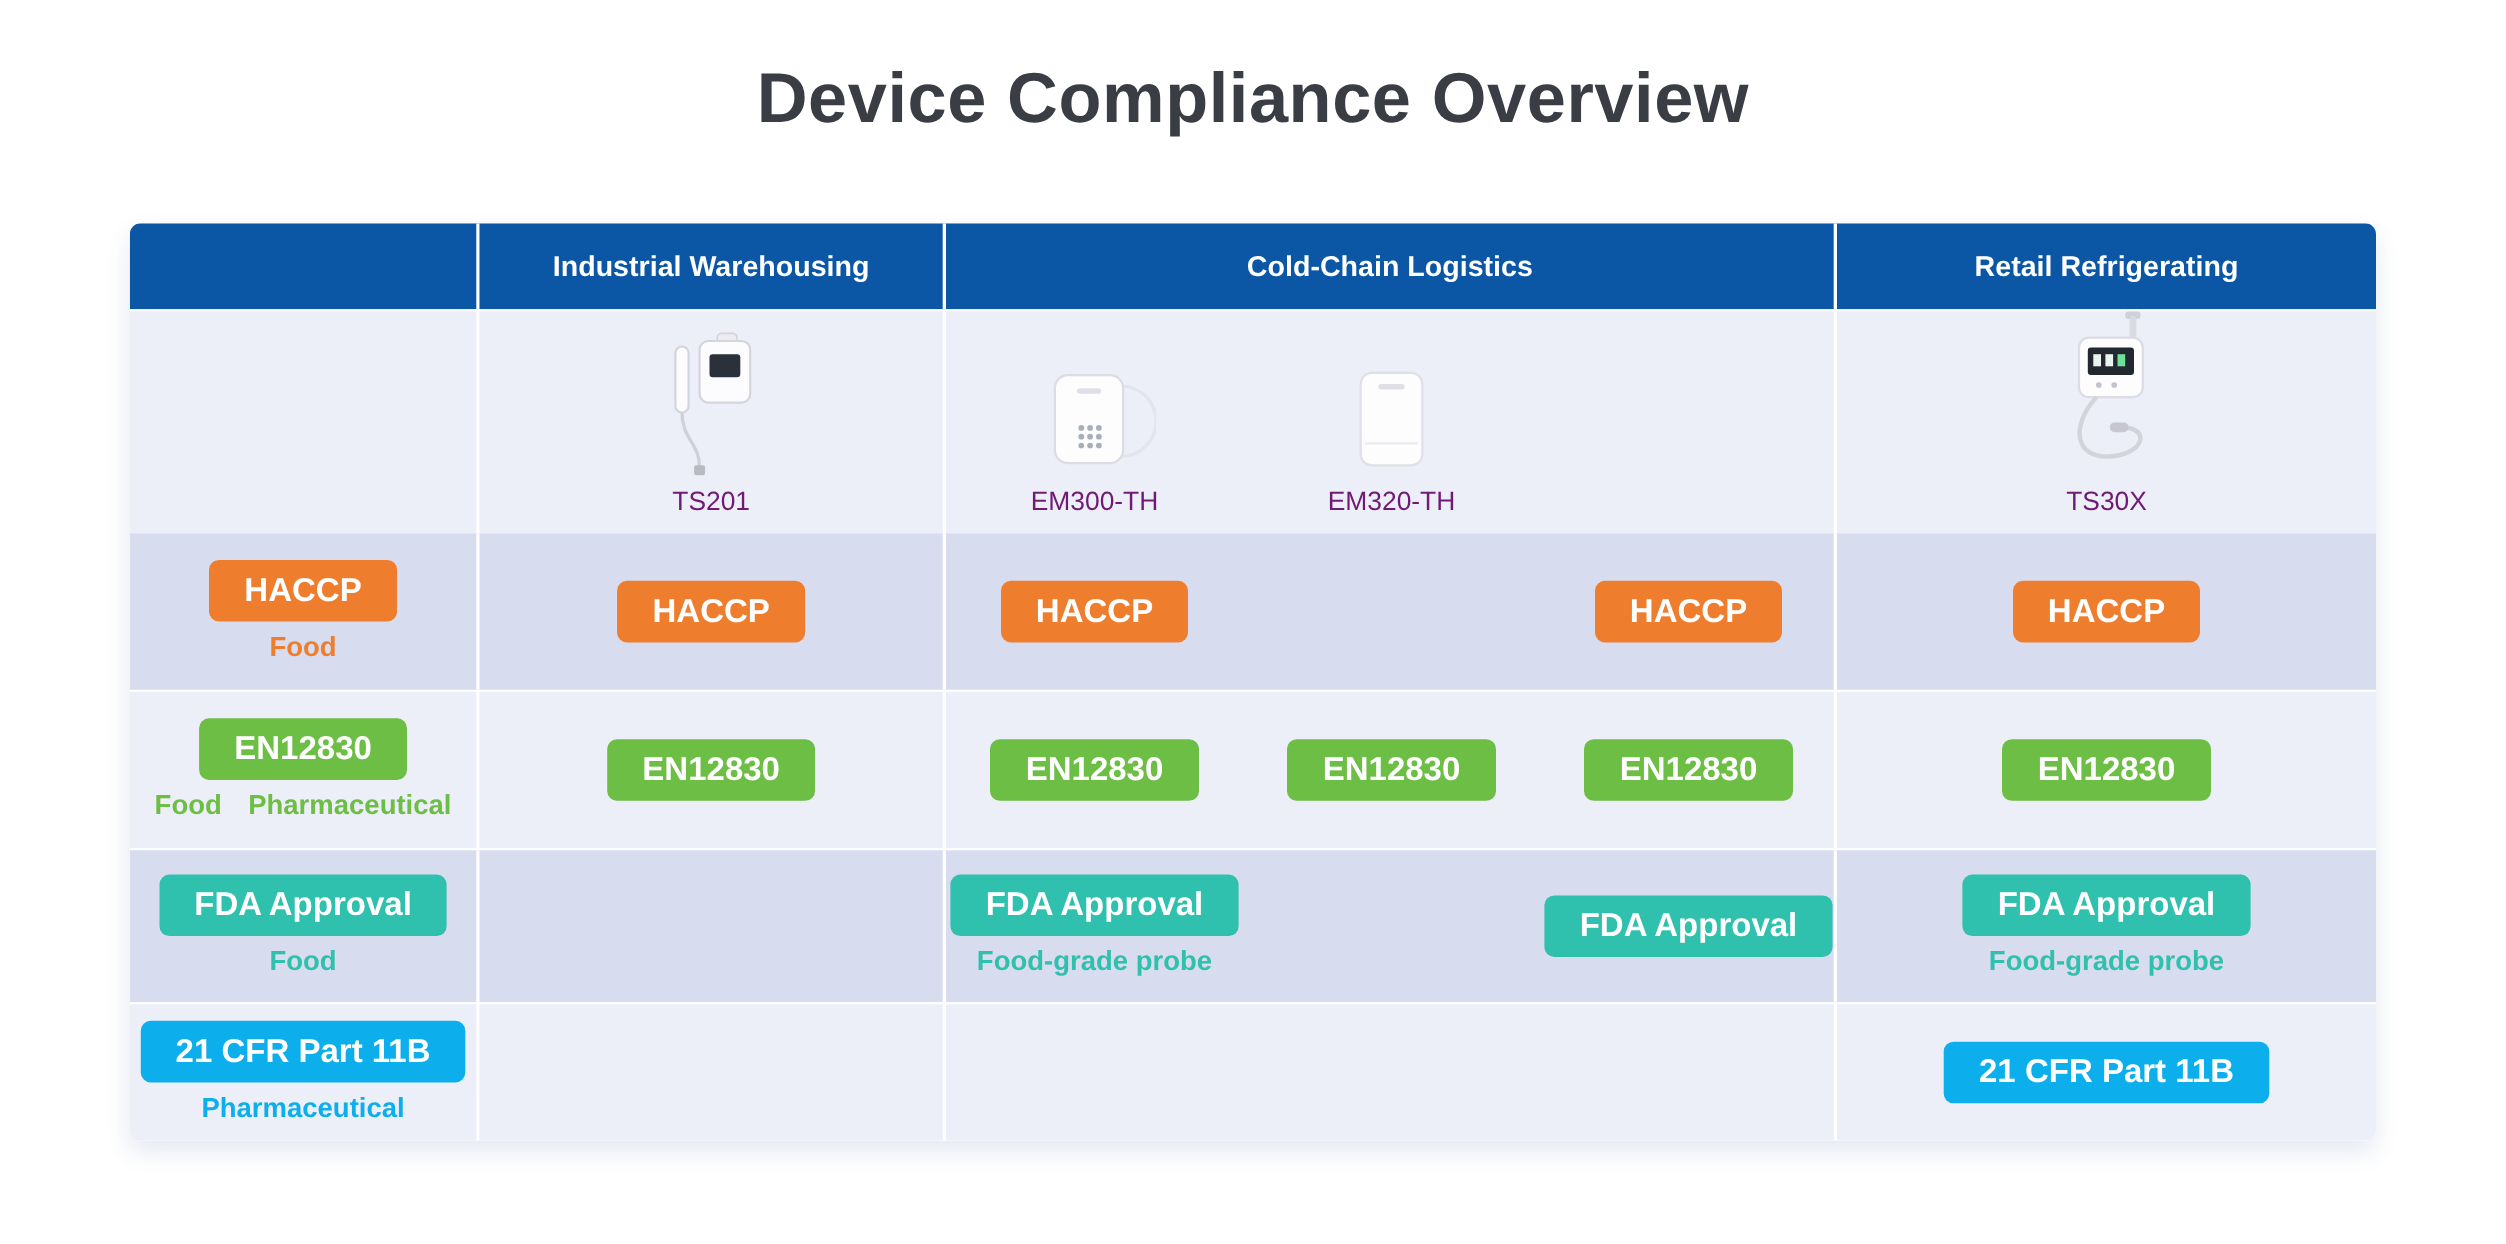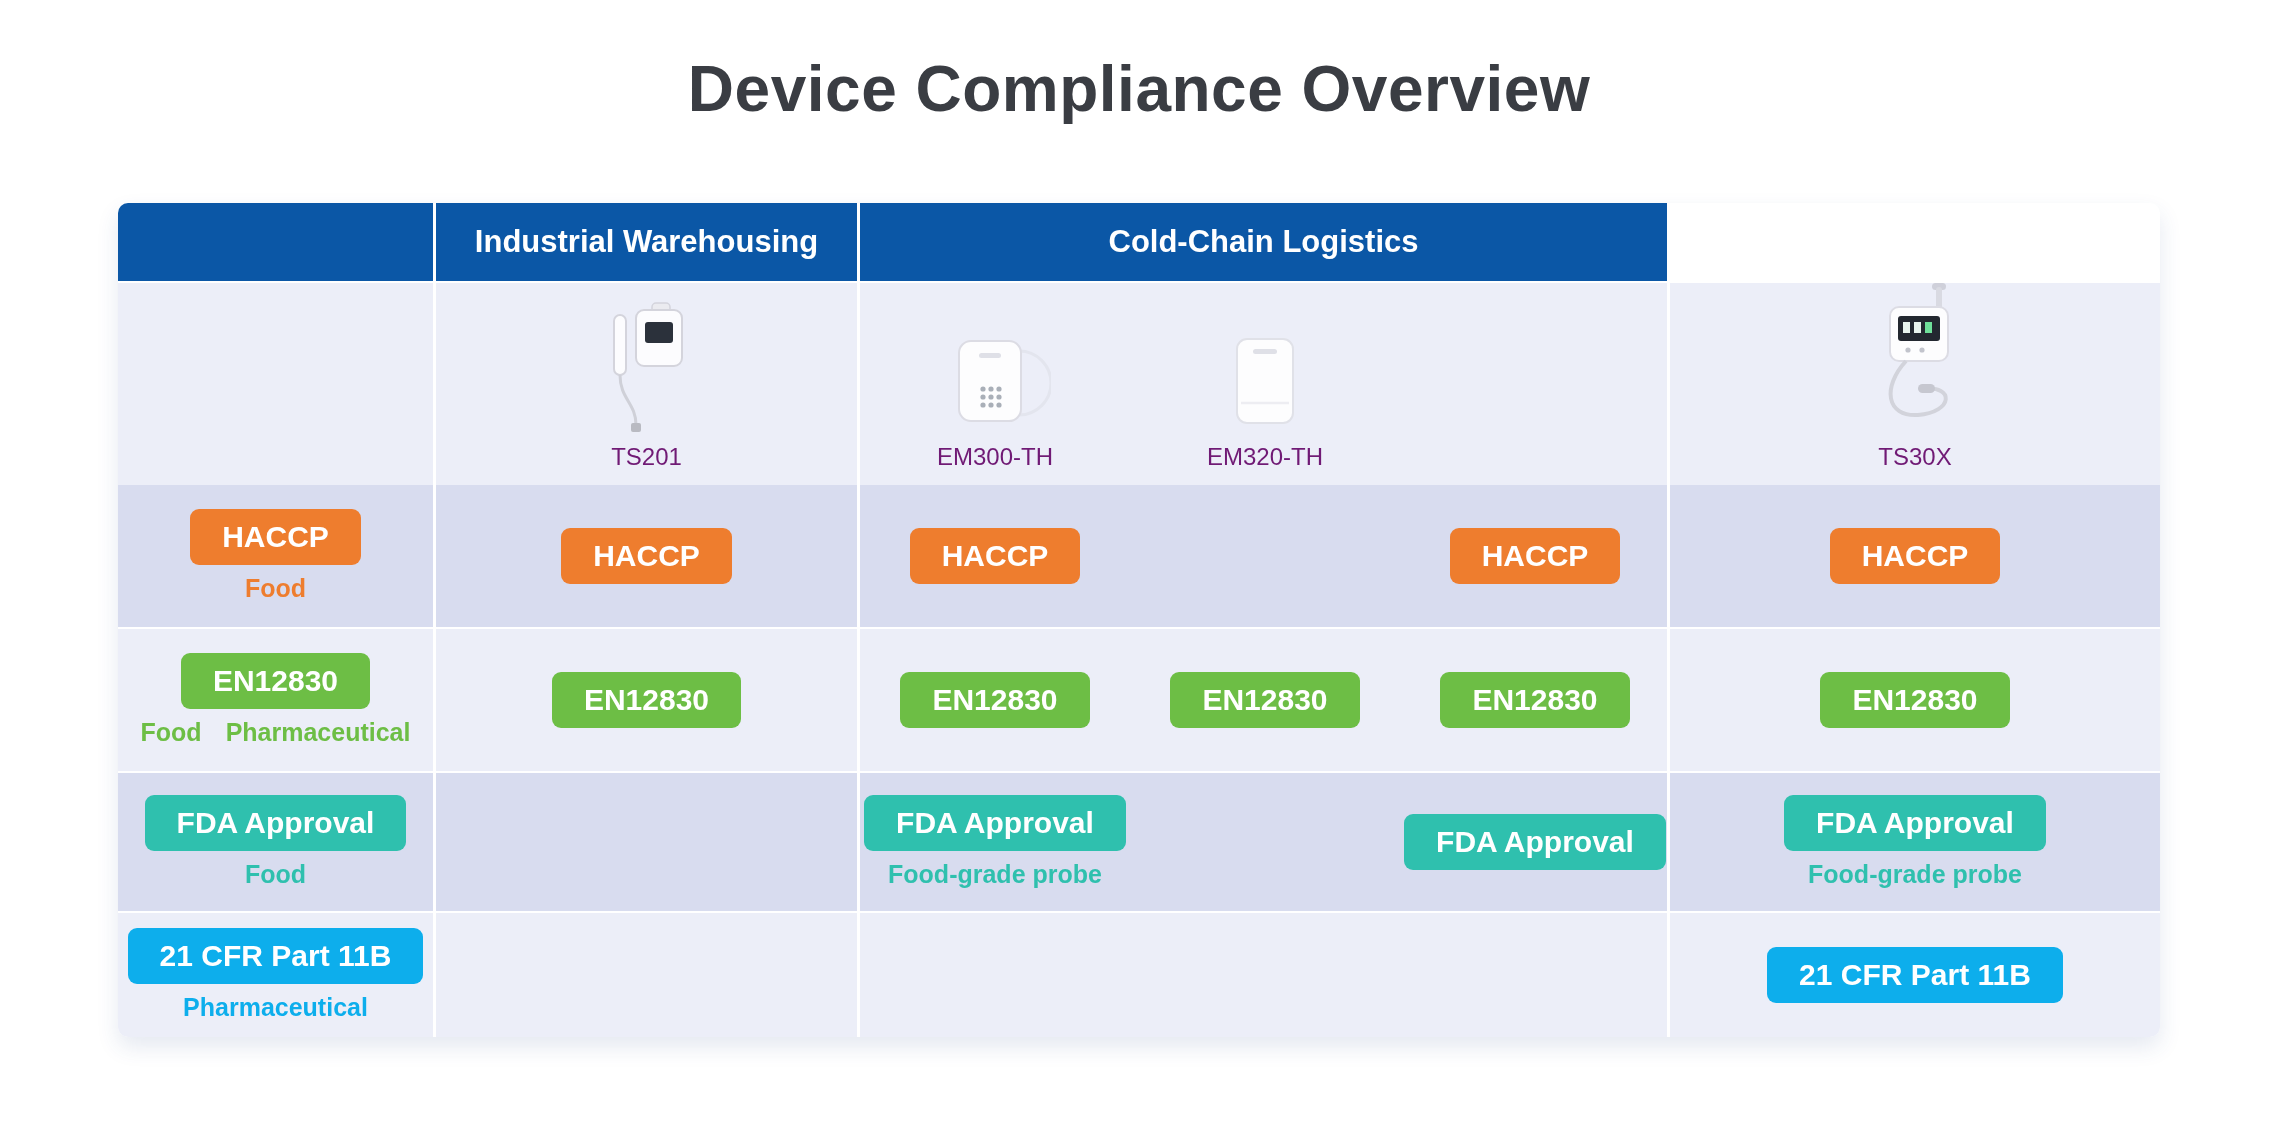--- a/index.html
+++ b/index.html
@@ -36,21 +36,21 @@
   .row-en12830  { height: 142px; }
   .row-fda      { height: 138px; }
   .row-cfr      { height: 124px; }
   .cell {
     box-sizing: border-box;
     display: flex; align-items: center; justify-content: center;
     flex-direction: column;
   }
   .sep { border-right: 3px solid #ffffff; }
   .row-header .cell { background: #0B57A6; }
-  .hlabel { color: #ffffff; font-weight: bold; font-size: 31px; }
+  .hlabel { color: #ffffff; font-weight: bold; font-size: 26px; }
   .r-light .cell { background: #ECEEF8; }
   .r-dark  .cell { background: #D8DCEF; }
   .group { padding: 0; display: block; }
   .subgrid { display: grid; grid-template-columns: 270px 270px 270px; height: 100%; }
   .subcell { display: flex; flex-direction: column; align-items: center; justify-content: center; }
   .device-cell { justify-content: flex-end; padding-bottom: 16px; }
   .device-label { font-size: 24px; color: #701a75; margin-top: 10px; }
   .stack { display: flex; flex-direction: column; align-items: center; }
   .badge {
     color: #ffffff; font-weight: bold; font-size: 30px;
@@ -77,20 +77,23 @@
 
   <div class="table">
 
     <div class="row row-header">
       <div class="cell sep"></div>
       <div class="cell sep">
         <span class="hlabel">Industrial Warehousing</span>
       </div>
       <div class="cell sep">
         <span class="hlabel">Cold-Chain Logistics</span>
+      </div>
+      <div class="cell">
+        <span class="hlabel">Retail Refrigerating</span>
       </div>
     </div>
 
     <div class="row row-devices r-light">
       <div class="cell sep"></div>
 
       <div class="cell sep device-cell">
         <svg width="90" height="132" viewBox="0 0 90 132">
           <rect x="50" y="2" width="18" height="10" rx="4" fill="#ebebf0" stroke="#d4d4dc" stroke-width="1.5"></rect>
           <rect x="34" y="9" width="46" height="56" rx="8" fill="#fcfcfe" stroke="#d4d4dc" stroke-width="2"></rect>

